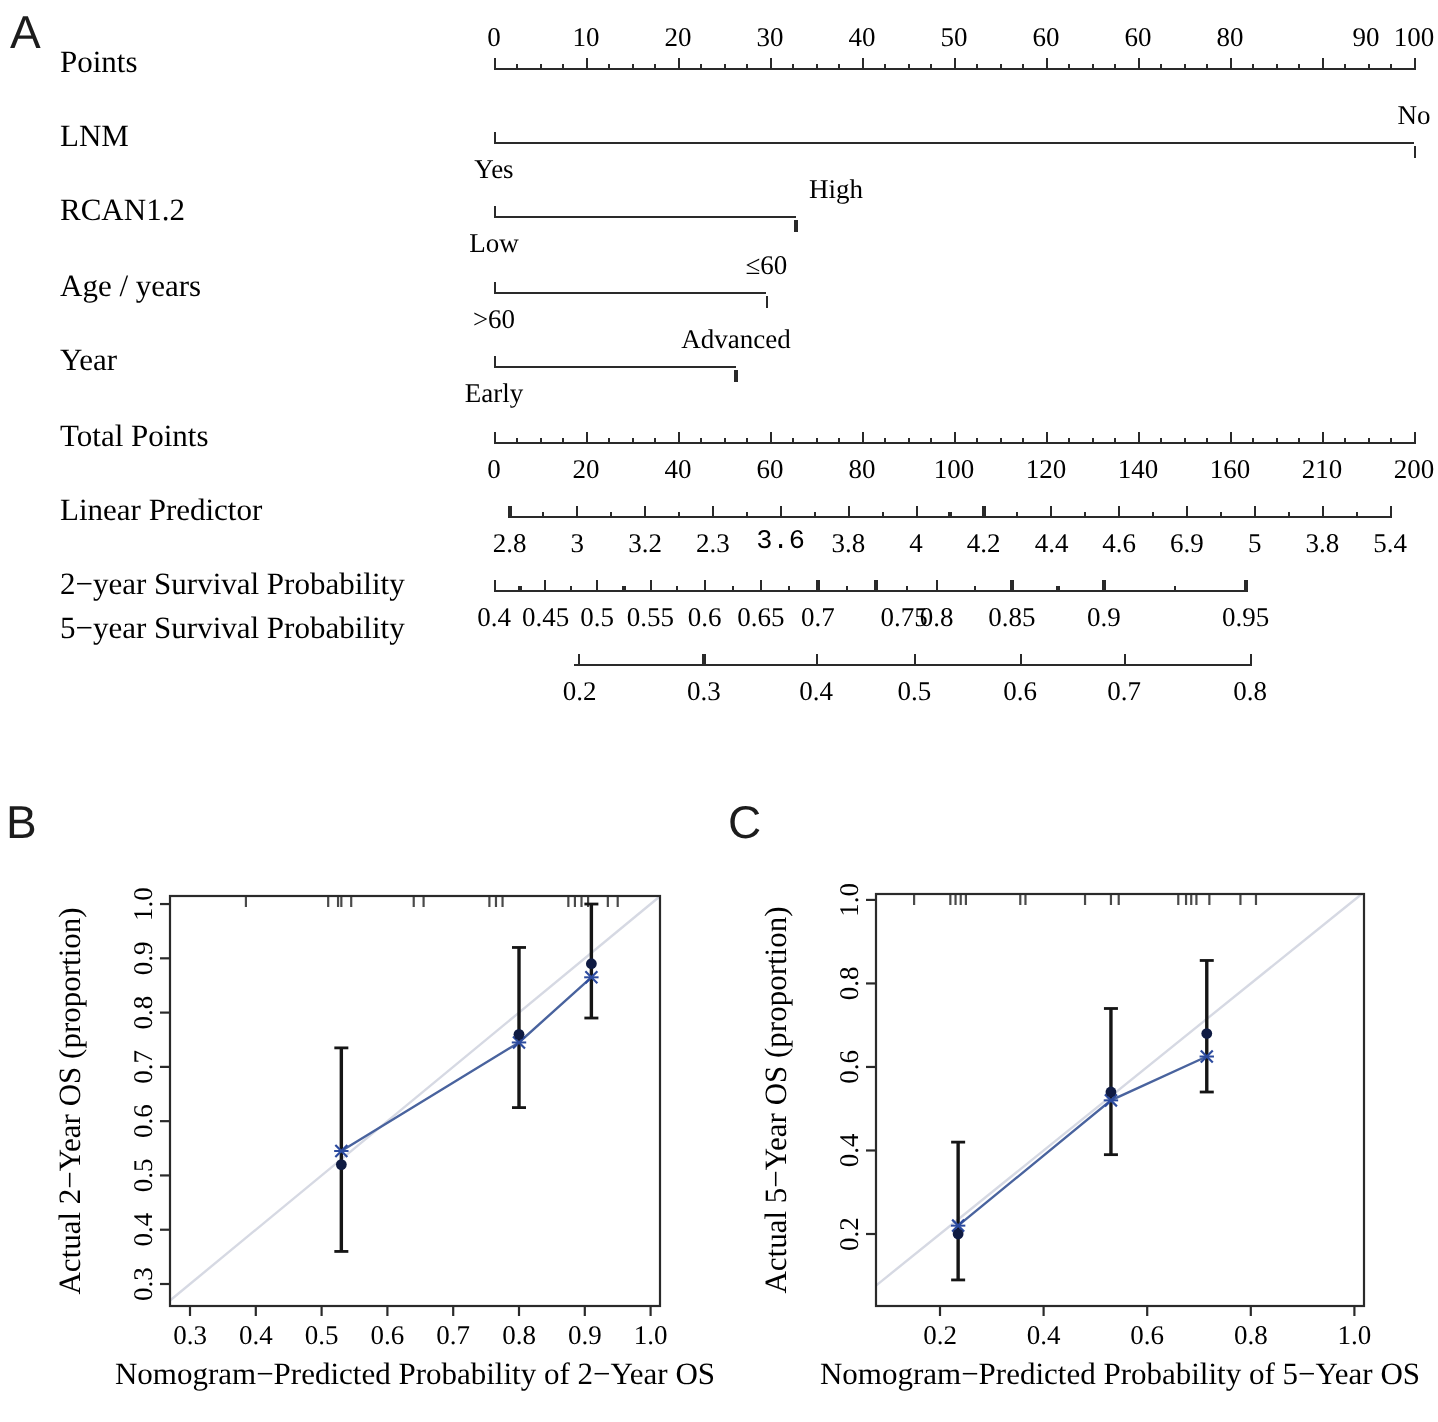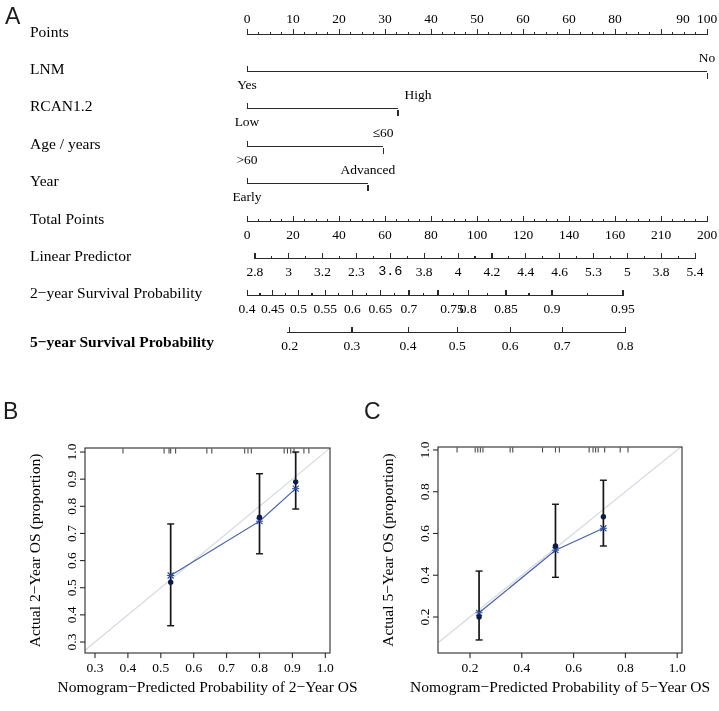--- a/index.html
+++ b/index.html
@@ -188,21 +188,21 @@
         <div class="nom-tick-label" style="left: 424.146px; top: 264px;">3.8</div>
         <div class="nom-tick" style="left: 457.502px; height: 6px; top: 253px;"></div>
         <div class="nom-tick-label" style="left: 458.002px; top: 264px;">4</div>
         <div class="nom-tick" style="left: 491.358px; height: 6px; top: 253px;"></div>
         <div class="nom-tick-label" style="left: 491.858px; top: 264px;">4.2</div>
         <div class="nom-tick" style="left: 525.26px; height: 6px; top: 253px;"></div>
         <div class="nom-tick-label" style="left: 525.76px; top: 264px;">4.4</div>
         <div class="nom-tick" style="left: 559.116px; height: 6px; top: 253px;"></div>
         <div class="nom-tick-label" style="left: 559.616px; top: 264px;">4.6</div>
         <div class="nom-tick" style="left: 592.972px; height: 6px; top: 253px;"></div>
-        <div class="nom-tick-label" style="left: 593.472px; top: 264px;">5.3</div>
+        <div class="nom-tick-label" style="left: 593.472px; top: 264px;">6.9</div>
         <div class="nom-tick" style="left: 626.828px; height: 6px; top: 253px;"></div>
         <div class="nom-tick-label" style="left: 627.328px; top: 264px;">5</div>
         <div class="nom-tick" style="left: 660.684px; height: 6px; top: 253px;"></div>
         <div class="nom-tick-label" style="left: 661.184px; top: 264px;">3.8</div>
         <div class="nom-tick" style="left: 694.54px; height: 6px; top: 253px;"></div>
         <div class="nom-tick-label" style="left: 695.04px; top: 264px;">5.4</div>
         <div class="nom-tick" style="left: 271.248px; height: 3px; top: 256px;"></div>
         <div class="nom-tick" style="left: 305.104px; height: 3px; top: 256px;"></div>
         <div class="nom-tick" style="left: 338.983px; height: 3px; top: 256px;"></div>
         <div class="nom-tick" style="left: 372.862px; height: 3px; top: 256px;"></div>
@@ -249,21 +249,21 @@
         <div class="nom-tick" style="left: 338.27px; height: 3px; top: 293px;"></div>
         <div class="nom-tick" style="left: 365.87px; height: 3px; top: 293px;"></div>
         <div class="nom-tick" style="left: 394.16px; height: 3px; top: 293px;"></div>
         <div class="nom-tick" style="left: 422.91px; height: 3px; top: 293px;"></div>
         <div class="nom-tick" style="left: 452.58px; height: 3px; top: 293px;"></div>
         <div class="nom-tick" style="left: 486.62px; height: 3px; top: 293px;"></div>
         <div class="nom-tick" style="left: 528.48px; height: 3px; top: 293px;"></div>
         <div class="nom-tick" style="left: 586.9px; height: 3px; top: 293px;"></div>
       </div>
       <div class="">
-        <div class="nom-row-label" style="left: 30px; top: 333px; font-weight: bold;">5−year Survival Probability</div>
+        <div class="nom-row-label" style="left: 30px; top: 306px;">5−year Survival Probability</div>
         <div class="nom-line" style="left: 287.02px; top: 332px; width: 338.1px;"></div>
         <div class="nom-tick" style="left: 289.28px; height: 6px; top: 327px;"></div>
         <div class="nom-tick-label" style="left: 289.78px; top: 338px;">0.2</div>
         <div class="nom-tick" style="left: 351.38px; height: 6px; top: 327px;"></div>
         <div class="nom-tick-label" style="left: 351.88px; top: 338px;">0.3</div>
         <div class="nom-tick" style="left: 407.5px; height: 6px; top: 327px;"></div>
         <div class="nom-tick-label" style="left: 408px; top: 338px;">0.4</div>
         <div class="nom-tick" style="left: 456.72px; height: 6px; top: 327px;"></div>
         <div class="nom-tick-label" style="left: 457.22px; top: 338px;">0.5</div>
         <div class="nom-tick" style="left: 509.62px; height: 6px; top: 327px;"></div>

